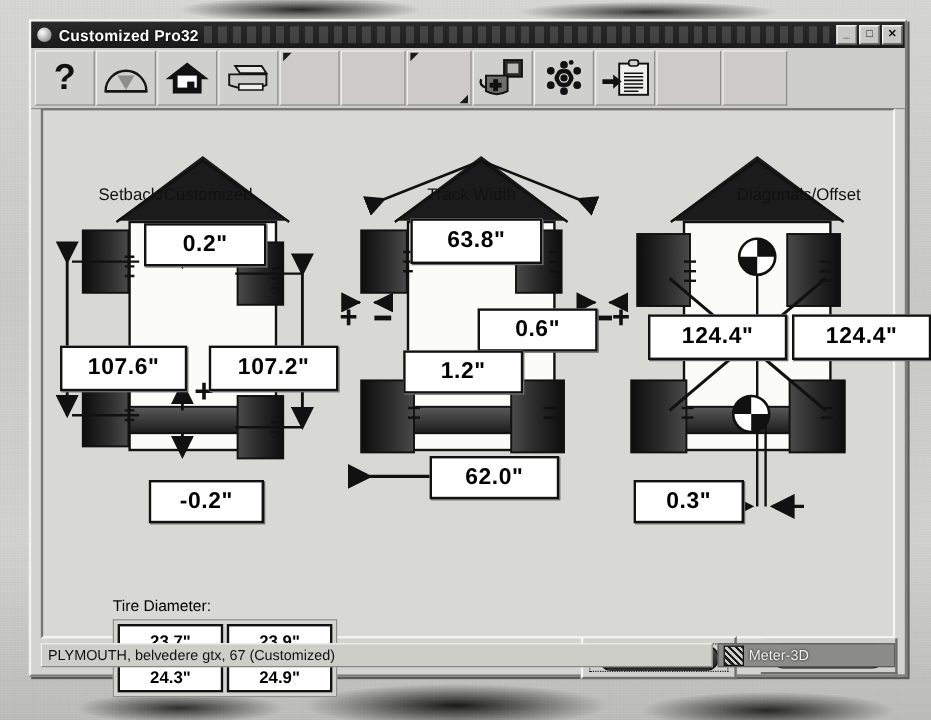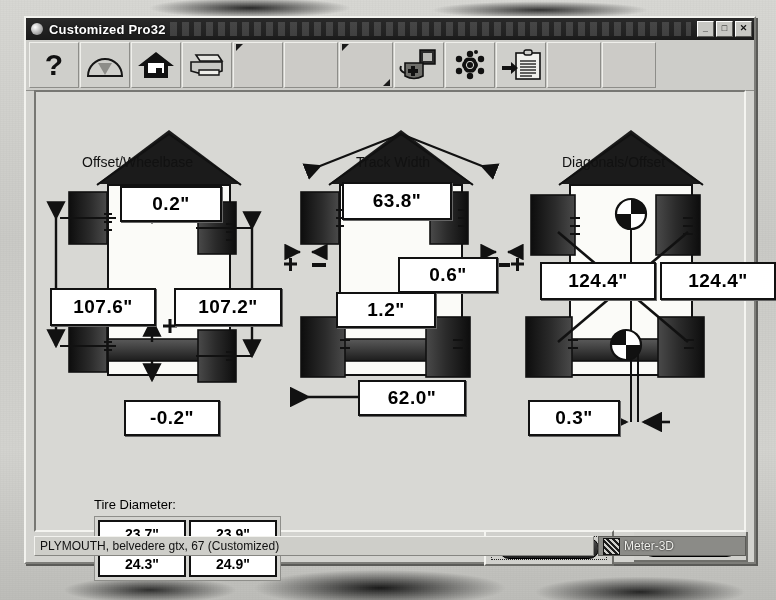--- a/index.html
+++ b/index.html
@@ -374,23 +374,23 @@
             <circle cx="128" cy="253" r="15" fill="#fff" stroke="#111" stroke-width="2.2"></circle>
             <path d="M128 253 L128 238 A15 15 0 0 0 113 253 Z" fill="#111"></path>
             <path d="M128 253 L143 253 A15 15 0 0 1 128 268 Z" fill="#111"></path>
           </g>
 
           <line x1="105" y1="330" x2="128" y2="330" stroke="#111" stroke-width="2.6" marker-end="url(#ah)"></line>
           <line x1="172" y1="330" x2="146" y2="330" stroke="#111" stroke-width="2.6" marker-end="url(#ah)"></line>
         </g>
       </svg>
 
-      <div class="heading" style="left:46px;top:62px;">Offset/Wheelbase</div>
+      <div class="heading" style="left:46px;top:62px;">Setback/Customized</div>
       <div class="heading" style="left:320px;top:62px;">Track Width</div>
-      <div class="heading" style="left:526px;top:62px;">Diagonals/Offset</div>
+      <div class="heading" style="left:578px;top:62px;">Diagonals/Offset</div>
 
       <div class="mbox" style="left:84px;top:94px;width:98px;height:32px;">0.2"</div>
       <div class="mbox" style="left:14px;top:196px;width:102px;height:34px;">107.6"</div>
       <div class="mbox" style="left:138px;top:196px;width:104px;height:34px;">107.2"</div>
       <div class="mbox" style="left:88px;top:308px;width:92px;height:32px;">-0.2"</div>
 
       <div class="mbox" style="left:306px;top:90px;width:106px;height:34px;">63.8"</div>
       <div class="mbox" style="left:362px;top:165px;width:96px;height:32px;">0.6"</div>
       <div class="mbox" style="left:300px;top:200px;width:96px;height:32px;">1.2"</div>
       <div class="mbox" style="left:322px;top:288px;width:104px;height:32px;">62.0"</div>

